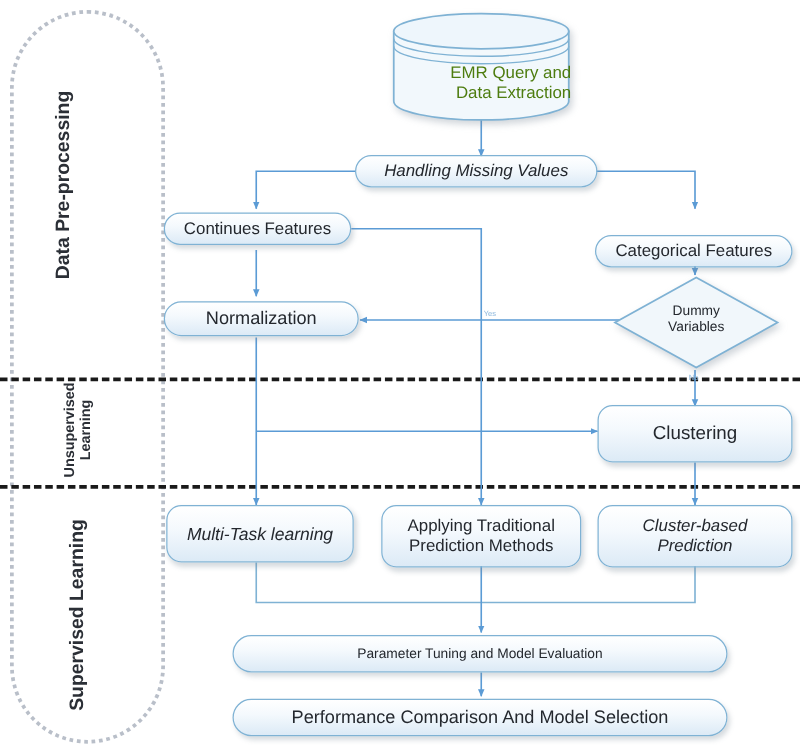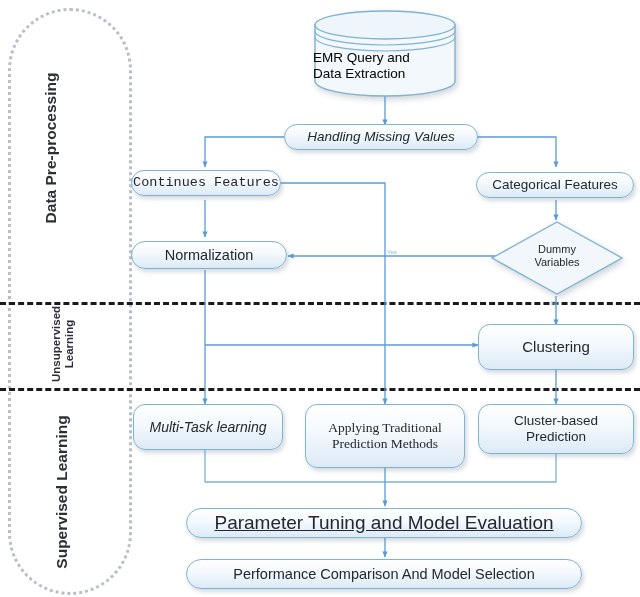--- a/index.html
+++ b/index.html
@@ -52,21 +52,21 @@
   
   .cyl{
     position:absolute;
     box-sizing:border-box;
     z-index:5;
     filter:drop-shadow(2px 3px 3px rgba(120,135,150,.35));
   }
   .cyl svg{display:block;}
   .cyl-text{
     position:absolute;left:0;right:0;
-    text-align:left;color:#000000;line-height:1.2;
+    text-align:right;color:#4d7c0f;line-height:1.2;
   }
 
   
   .diamond-wrap{position:absolute;z-index:5;
     filter:drop-shadow(2px 3px 3px rgba(120,135,150,.35));text-decoration:underline;}
   .diamond-wrap svg{display:block;}
   .diamond-text{
     position:absolute;left:0;right:0;text-align:center;
     color:#24282e;line-height:1.16;
   }
@@ -140,25 +140,25 @@
       <path d="M2,28 A70,14 0 0 0 142,28" fill="none" stroke="#7fb2d4" stroke-width="1.1"></path>
     </svg>
     <div class="cyl-text" style="top:41px;font-size:13.5px;white-space:pre;">EMR Query and
 Data Extraction</div>
   </div>
 
   <div class="node pill" style="left:284px;top:124px;width:194px;height:26px;font-size:13.5px;font-style:italic;">
     <span>Handling Missing Values</span>
   </div>
 
-  <div class="node pill" style="left:131px;top:170px;width:150px;height:26px;font-size:13.5px;font-family:Liberation Mono, monospace;">
+  <div class="node pill" style="left:131px;top:170px;width:150px;height:26px;font-size:13.5px;">
     <span>Continues Features</span>
   </div>
 
-  <div class="node pill" style="left:476px;top:172px;width:158px;height:26px;font-size:13.5px;">
+  <div class="node pill" style="left:476px;top:188px;width:158px;height:26px;font-size:13.5px;">
     <span>Categorical Features</span>
   </div>
 
   <div class="node pill" style="left:131px;top:241px;width:156px;height:28px;font-size:14.5px;">
     <span>Normalization</span>
   </div>
 
   <div class="diamond-wrap" style="left:490px;top:220px;width:134px;height:76px;">
     <svg viewBox="0 0 134 76" width="134" height="76">
       <path d="M67,2 L132,38 L67,74 L2,38 Z" fill="#f1f7fb" stroke="#7fb2d4" stroke-width="1.4"></path>
@@ -171,31 +171,31 @@
   <div class="edge-lbl" style="left:551px;top:300px;">No</div>
 
   <div class="node rrect" style="left:478px;top:324px;width:156px;height:46px;font-size:15px;">
     <span>Clustering</span>
   </div>
 
   <div class="node rrect" style="left:133px;top:404px;width:150px;height:46px;font-size:14px;font-style:italic;">
     <span>Multi-Task learning</span>
   </div>
 
-  <div class="node rrect" style="left:305px;top:404px;width:160px;height:64px;font-size:13.5px;font-family:Liberation Serif, serif;">
+  <div class="node rrect" style="left:305px;top:404px;width:160px;height:50px;font-size:13.5px;">
     <span style="white-space:pre;">Applying Traditional
 Prediction Methods</span>
   </div>
 
-  <div class="node rrect" style="left:478px;top:404px;width:156px;height:50px;font-size:13.5px;">
+  <div class="node rrect" style="left:478px;top:404px;width:156px;height:50px;font-size:13.5px;font-style:italic;">
     <span style="white-space:pre;">Cluster-based
 Prediction</span>
   </div>
 
-  <div class="node pill" style="left:186px;top:508px;width:396px;height:30px;font-size:19px;text-decoration:underline;">
+  <div class="node pill" style="left:186px;top:508px;width:396px;height:30px;font-size:11px;">
     <span>Parameter Tuning and Model Evaluation</span>
   </div>
 
   <div class="node pill" style="left:186px;top:559px;width:396px;height:30px;font-size:14.5px;">
     <span>Performance Comparison And Model Selection</span>
   </div>
 
 </div>
 
 </body></html>

